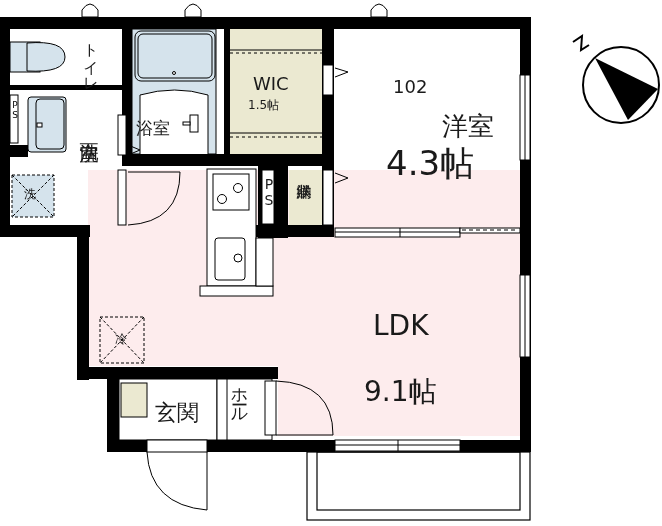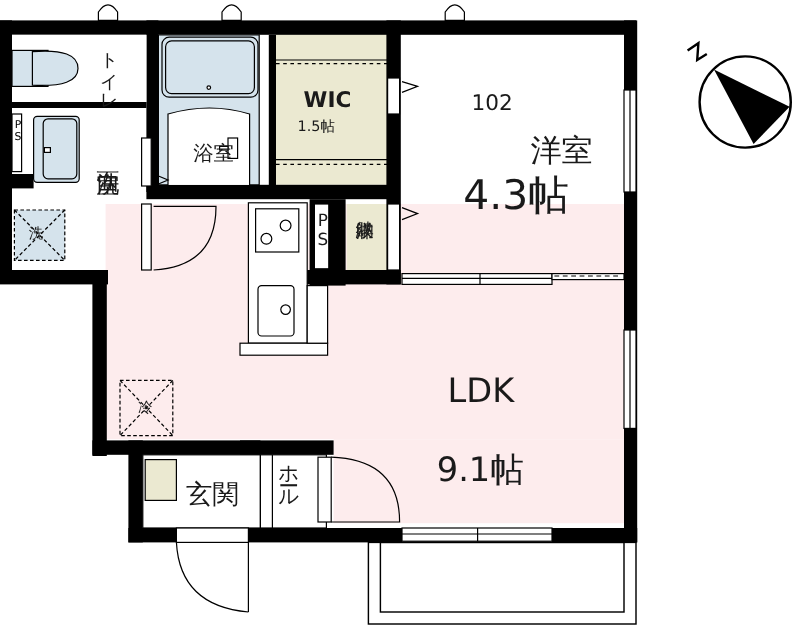--- a/index.html
+++ b/index.html
@@ -167,24 +167,24 @@
   </g>
 </svg>
 
 <div class="lbl" style="left:393px;top:78px;font-size:18px;">102</div>
 <div class="lbl room-name" style="left:394px;top:113px;font-size:26px;">洋室</div>
 <div class="lbl room-size" style="left:386px;top:146px;font-size:34px;">4.3帖</div>
 
 <div class="lbl" style="left:373px;top:312px;font-size:28px;">LDK</div>
 <div class="lbl" style="left:364px;top:345px;font-size:28px;margin-top:33px;">9.1帖</div>
 
-<div class="lbl" style="left:253px;top:75px;font-size:18px;font-weight:bold;">WIC</div>
+<div class="lbl" style="left:253px;top:75px;font-size:18px;">WIC</div>
 <div class="lbl" style="left:248px;top:99px;font-size:12px;">1.5帖</div>
 
-<div class="lbl" style="left:136px;top:120px;font-size:17px;margin-left:25px;">浴室</div>
+<div class="lbl" style="left:136px;top:120px;font-size:17px;">浴室</div>
 
 <div class="lbl vert" style="left:80px;top:128px;font-size:19px;">洗面室</div>
 <div class="lbl vert" style="left:83px;top:33px;font-size:15px;">トイレ</div>
 
 <div class="lbl" style="left:155px;top:402px;font-size:22px;">玄関</div>
 <div class="lbl vert" style="left:231px;top:376px;font-size:17px;">ホール</div>
 
 <div class="lbl vert" style="left:296px;top:172px;font-size:15px;">洋収納</div>
 <div class="lbl vert" style="left:262px;top:176px;font-size:14px;">PS</div>
 <div class="lbl vert" style="left:10px;top:100px;font-size:9px;color:#000;">PS</div>

